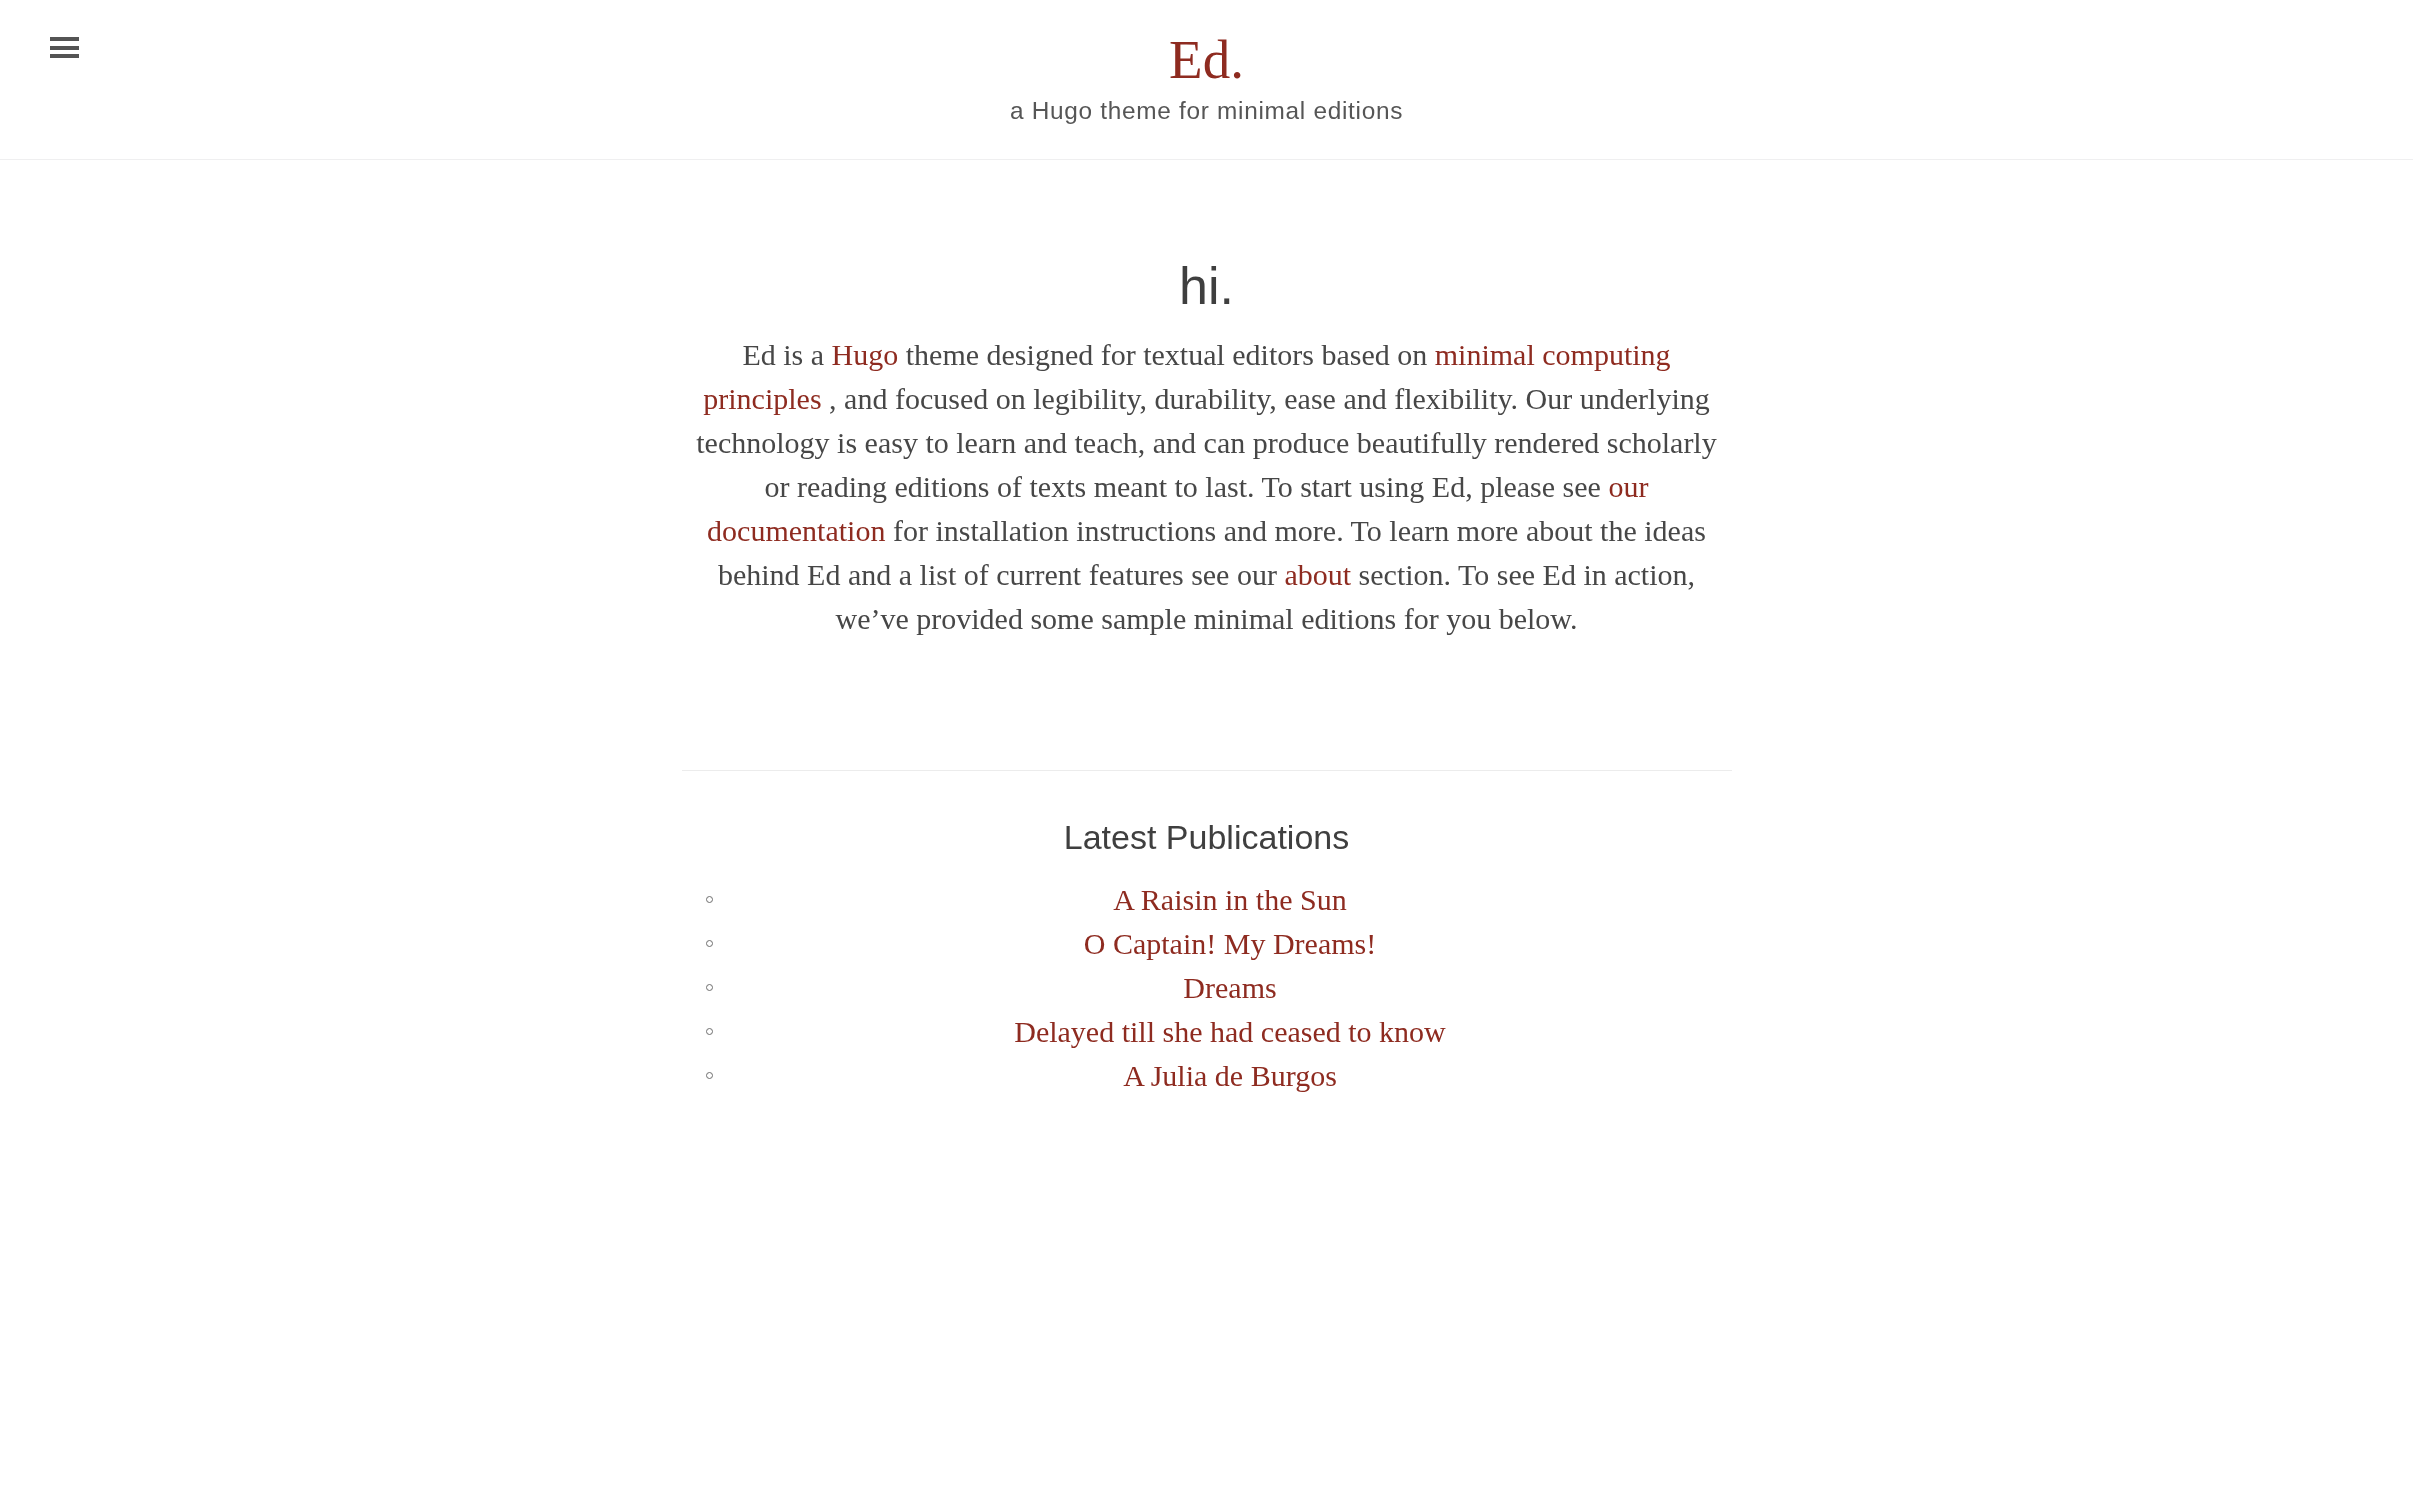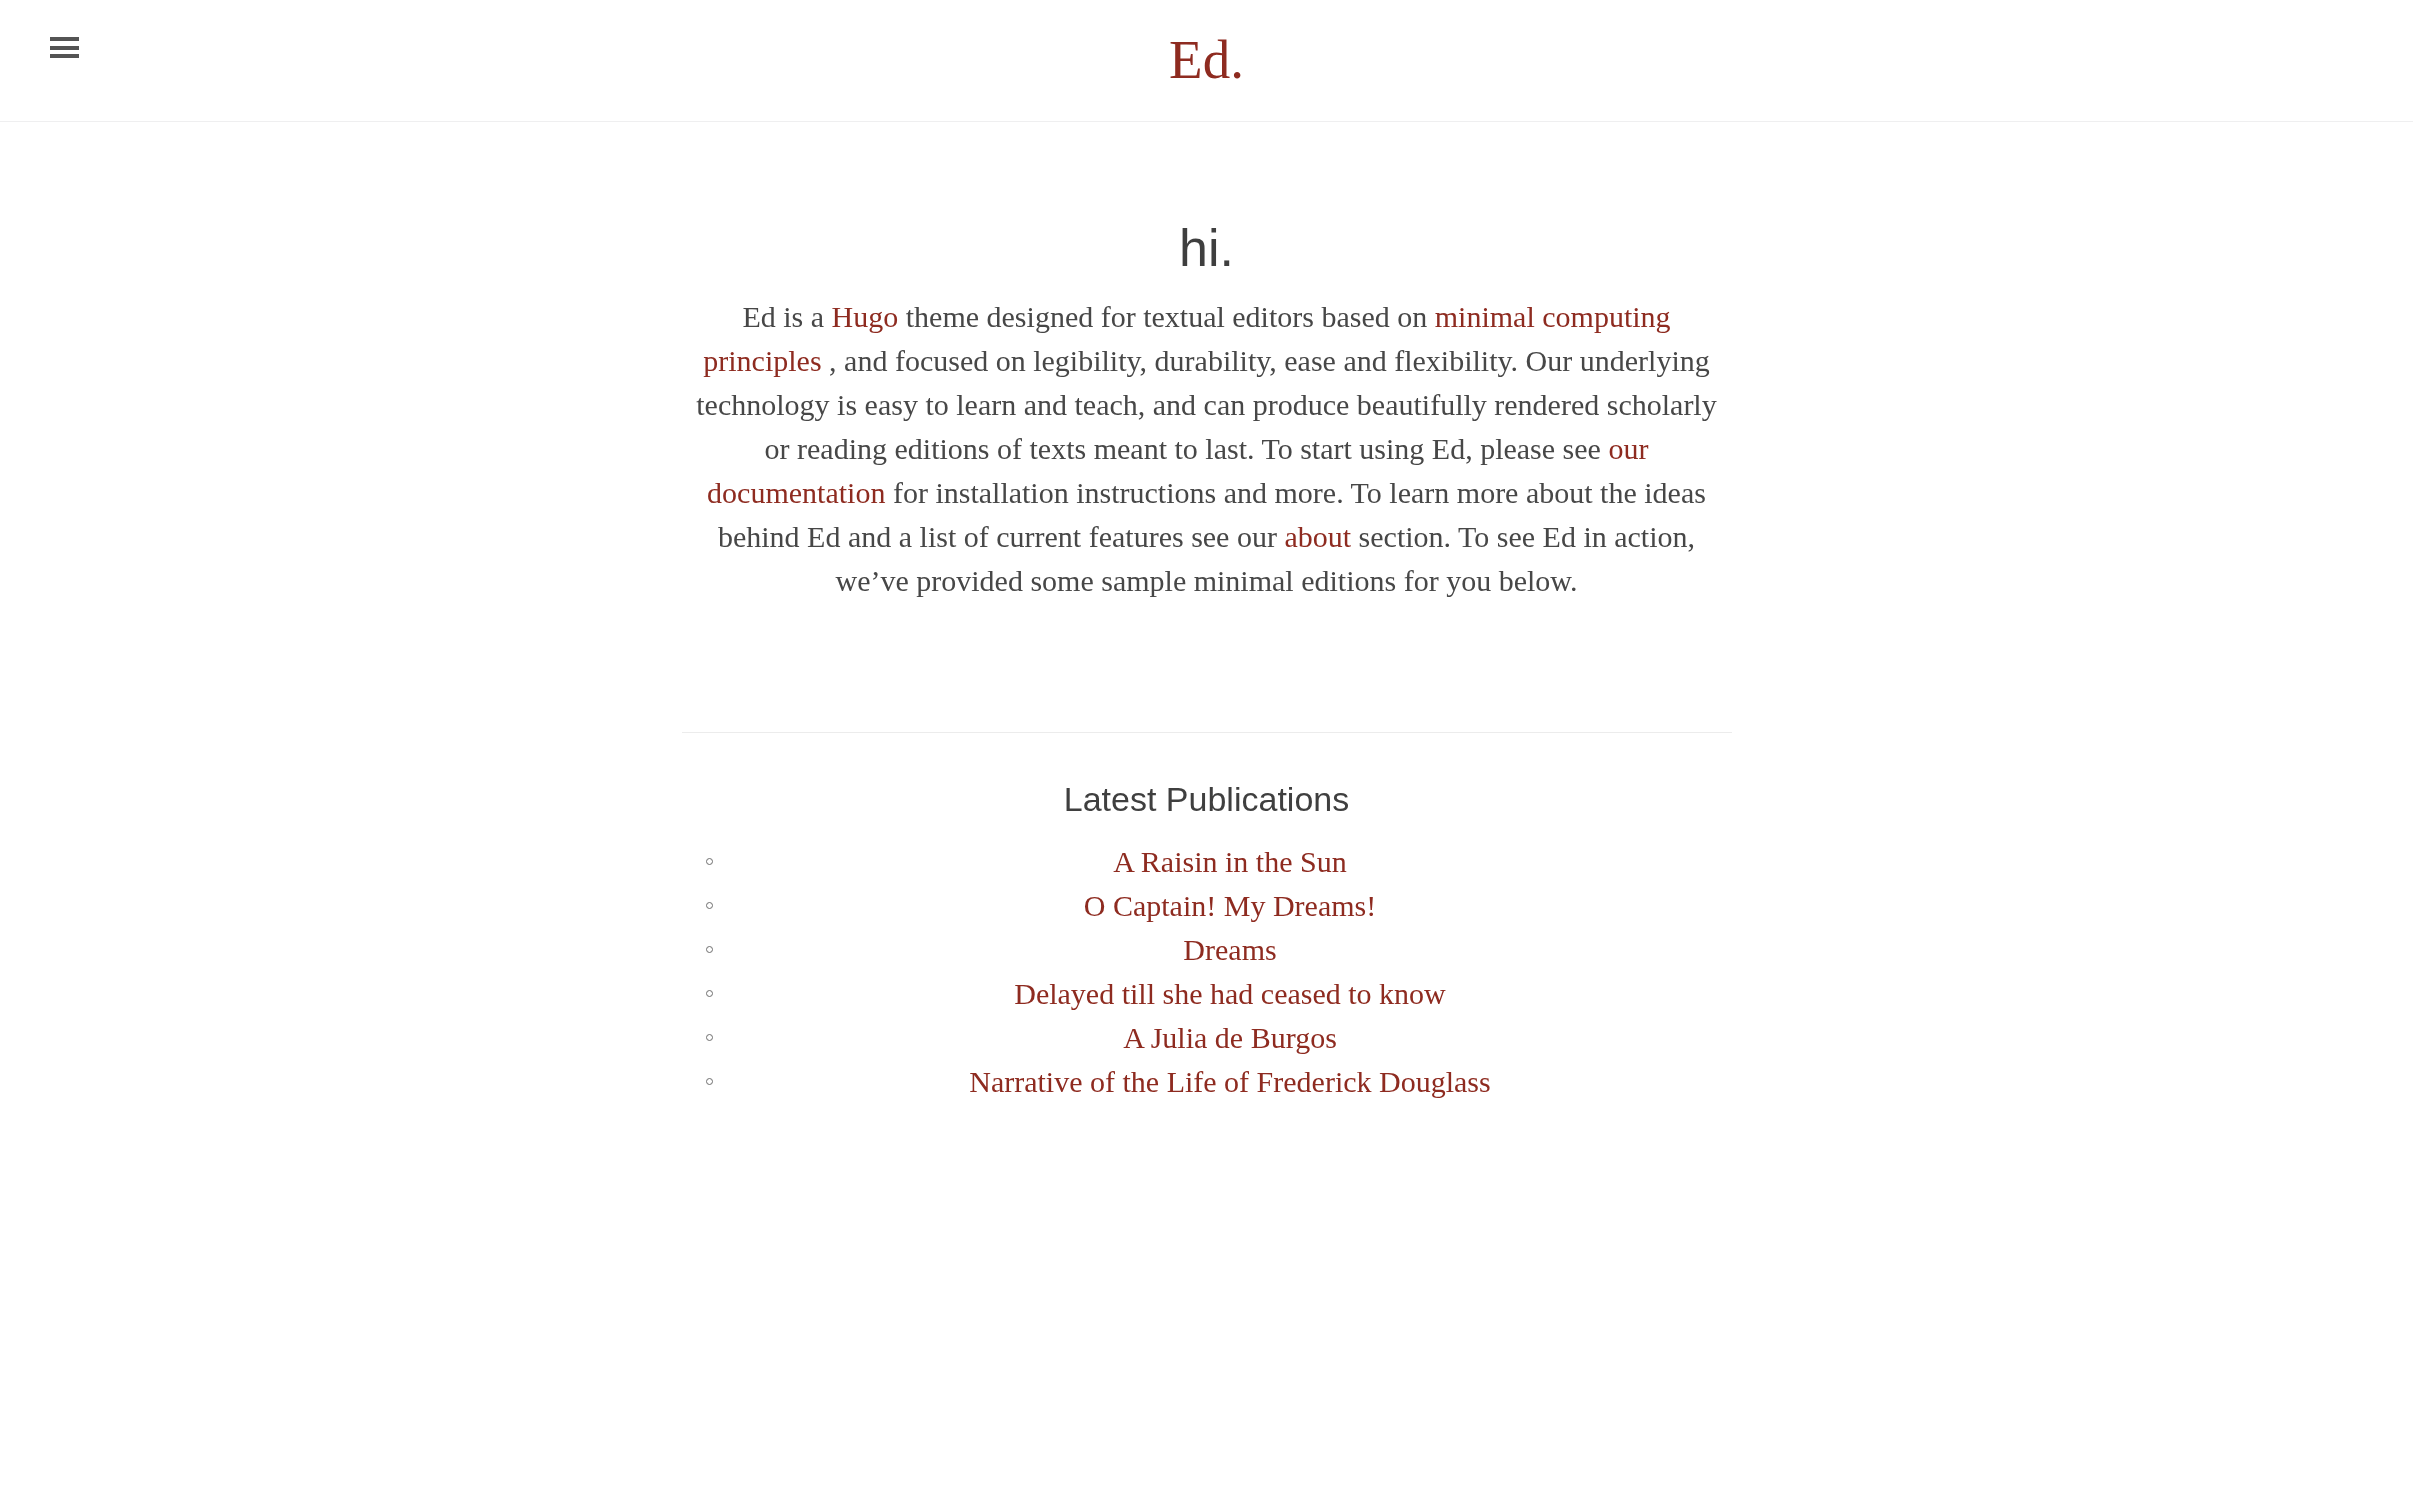--- a/index.html
+++ b/index.html
@@ -135,33 +135,33 @@
 </head>
 <body>
 
 <header class="site-header">
   <button class="menu-btn">
     <span class="bar"></span>
     <span class="bar"></span>
     <span class="bar"></span>
   </button>
   <a class="site-title">Ed.</a>
+  <div class="site-subtitle">a Hugo theme for minimal editions</div>
 </header>
 
 <main class="content">
   <h1 class="greeting">hi.</h1>
 
   <p class="intro"><span>Ed is a </span><a href="#">Hugo</a><span> theme designed for textual editors based on </span><a href="#">minimal computing principles</a><span> , and focused on legibility, durability, ease and flexibility. Our underlying technology is easy to learn and teach, and can produce beautifully rendered scholarly or reading editions of texts meant to last. To start using Ed, please see </span><a href="#">our documentation</a><span> for installation instructions and more. To learn more about the ideas behind Ed and a list of current features see our </span><a href="#">about</a><span> section. To see Ed in action, we’ve provided some sample minimal editions for you below.</span></p>
 
   <hr class="section-divider">
 
   <h2 class="pub-heading">Latest Publications</h2>
 
   <ul class="pub-list">
       <li><a href="#">A Raisin in the Sun</a></li>
       <li><a href="#">O Captain! My Dreams!</a></li>
       <li><a href="#">Dreams</a></li>
       <li><a href="#">Delayed till she had ceased to know</a></li>
       <li><a href="#">A Julia de Burgos</a></li>
-      <li><a href="#">Narrative of the Life of Frederick Douglass</a></li>
     </ul>
 </main>
 
 
 </body></html>

